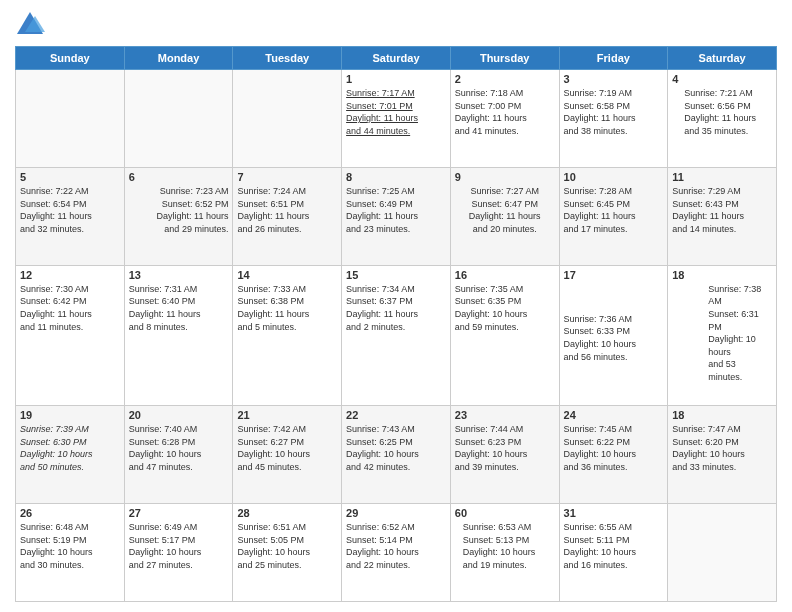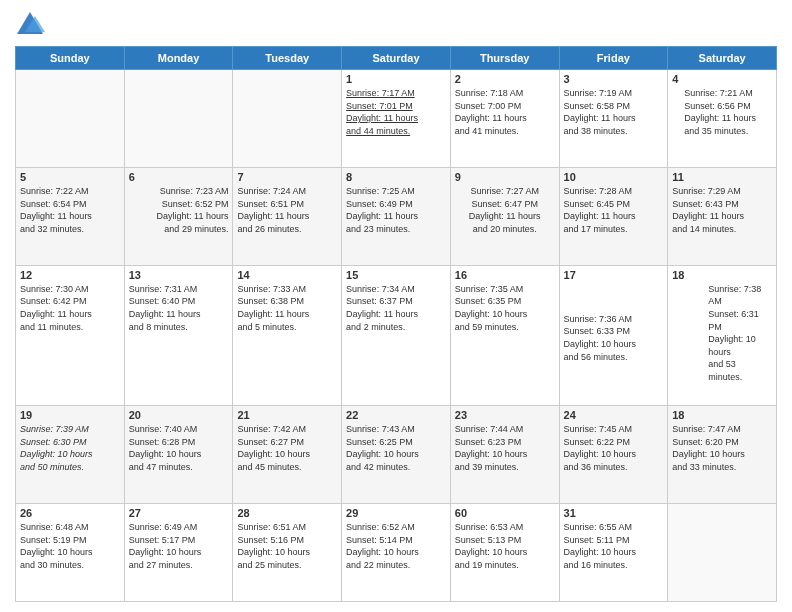--- a/index.html
+++ b/index.html
@@ -333,34 +333,34 @@
           <td>
             <span class="day-number">27</span>
             <div class="day-info" style="white-space: pre-line;">Sunrise: 6:49 AM
 Sunset: 5:17 PM
 Daylight: 10 hours
 and 27 minutes.</div>
           </td>
           <td>
             <span class="day-number">28</span>
             <div class="day-info" style="white-space: pre-line;">Sunrise: 6:51 AM
-Sunset: 5:16 PM
+Sunset: 5:05 PM
 Daylight: 10 hours
 and 25 minutes.</div>
           </td>
           <td>
             <span class="day-number">29</span>
             <div class="day-info" style="white-space: pre-line;">Sunrise: 6:52 AM
 Sunset: 5:14 PM
 Daylight: 10 hours
 and 22 minutes.</div>
           </td>
           <td>
             <span class="day-number">60</span>
-            <div class="day-info" style="white-space: pre-line;">Sunrise: 6:53 AM
+            <div class="day-info" style="white-space: pre-line; margin-left: 8px;">Sunrise: 6:53 AM
 Sunset: 5:13 PM
 Daylight: 10 hours
 and 19 minutes.</div>
           </td>
           <td>
             <span class="day-number">31</span>
             <div class="day-info" style="white-space: pre-line;">Sunrise: 6:55 AM
 Sunset: 5:11 PM
 Daylight: 10 hours
 and 16 minutes.</div>

